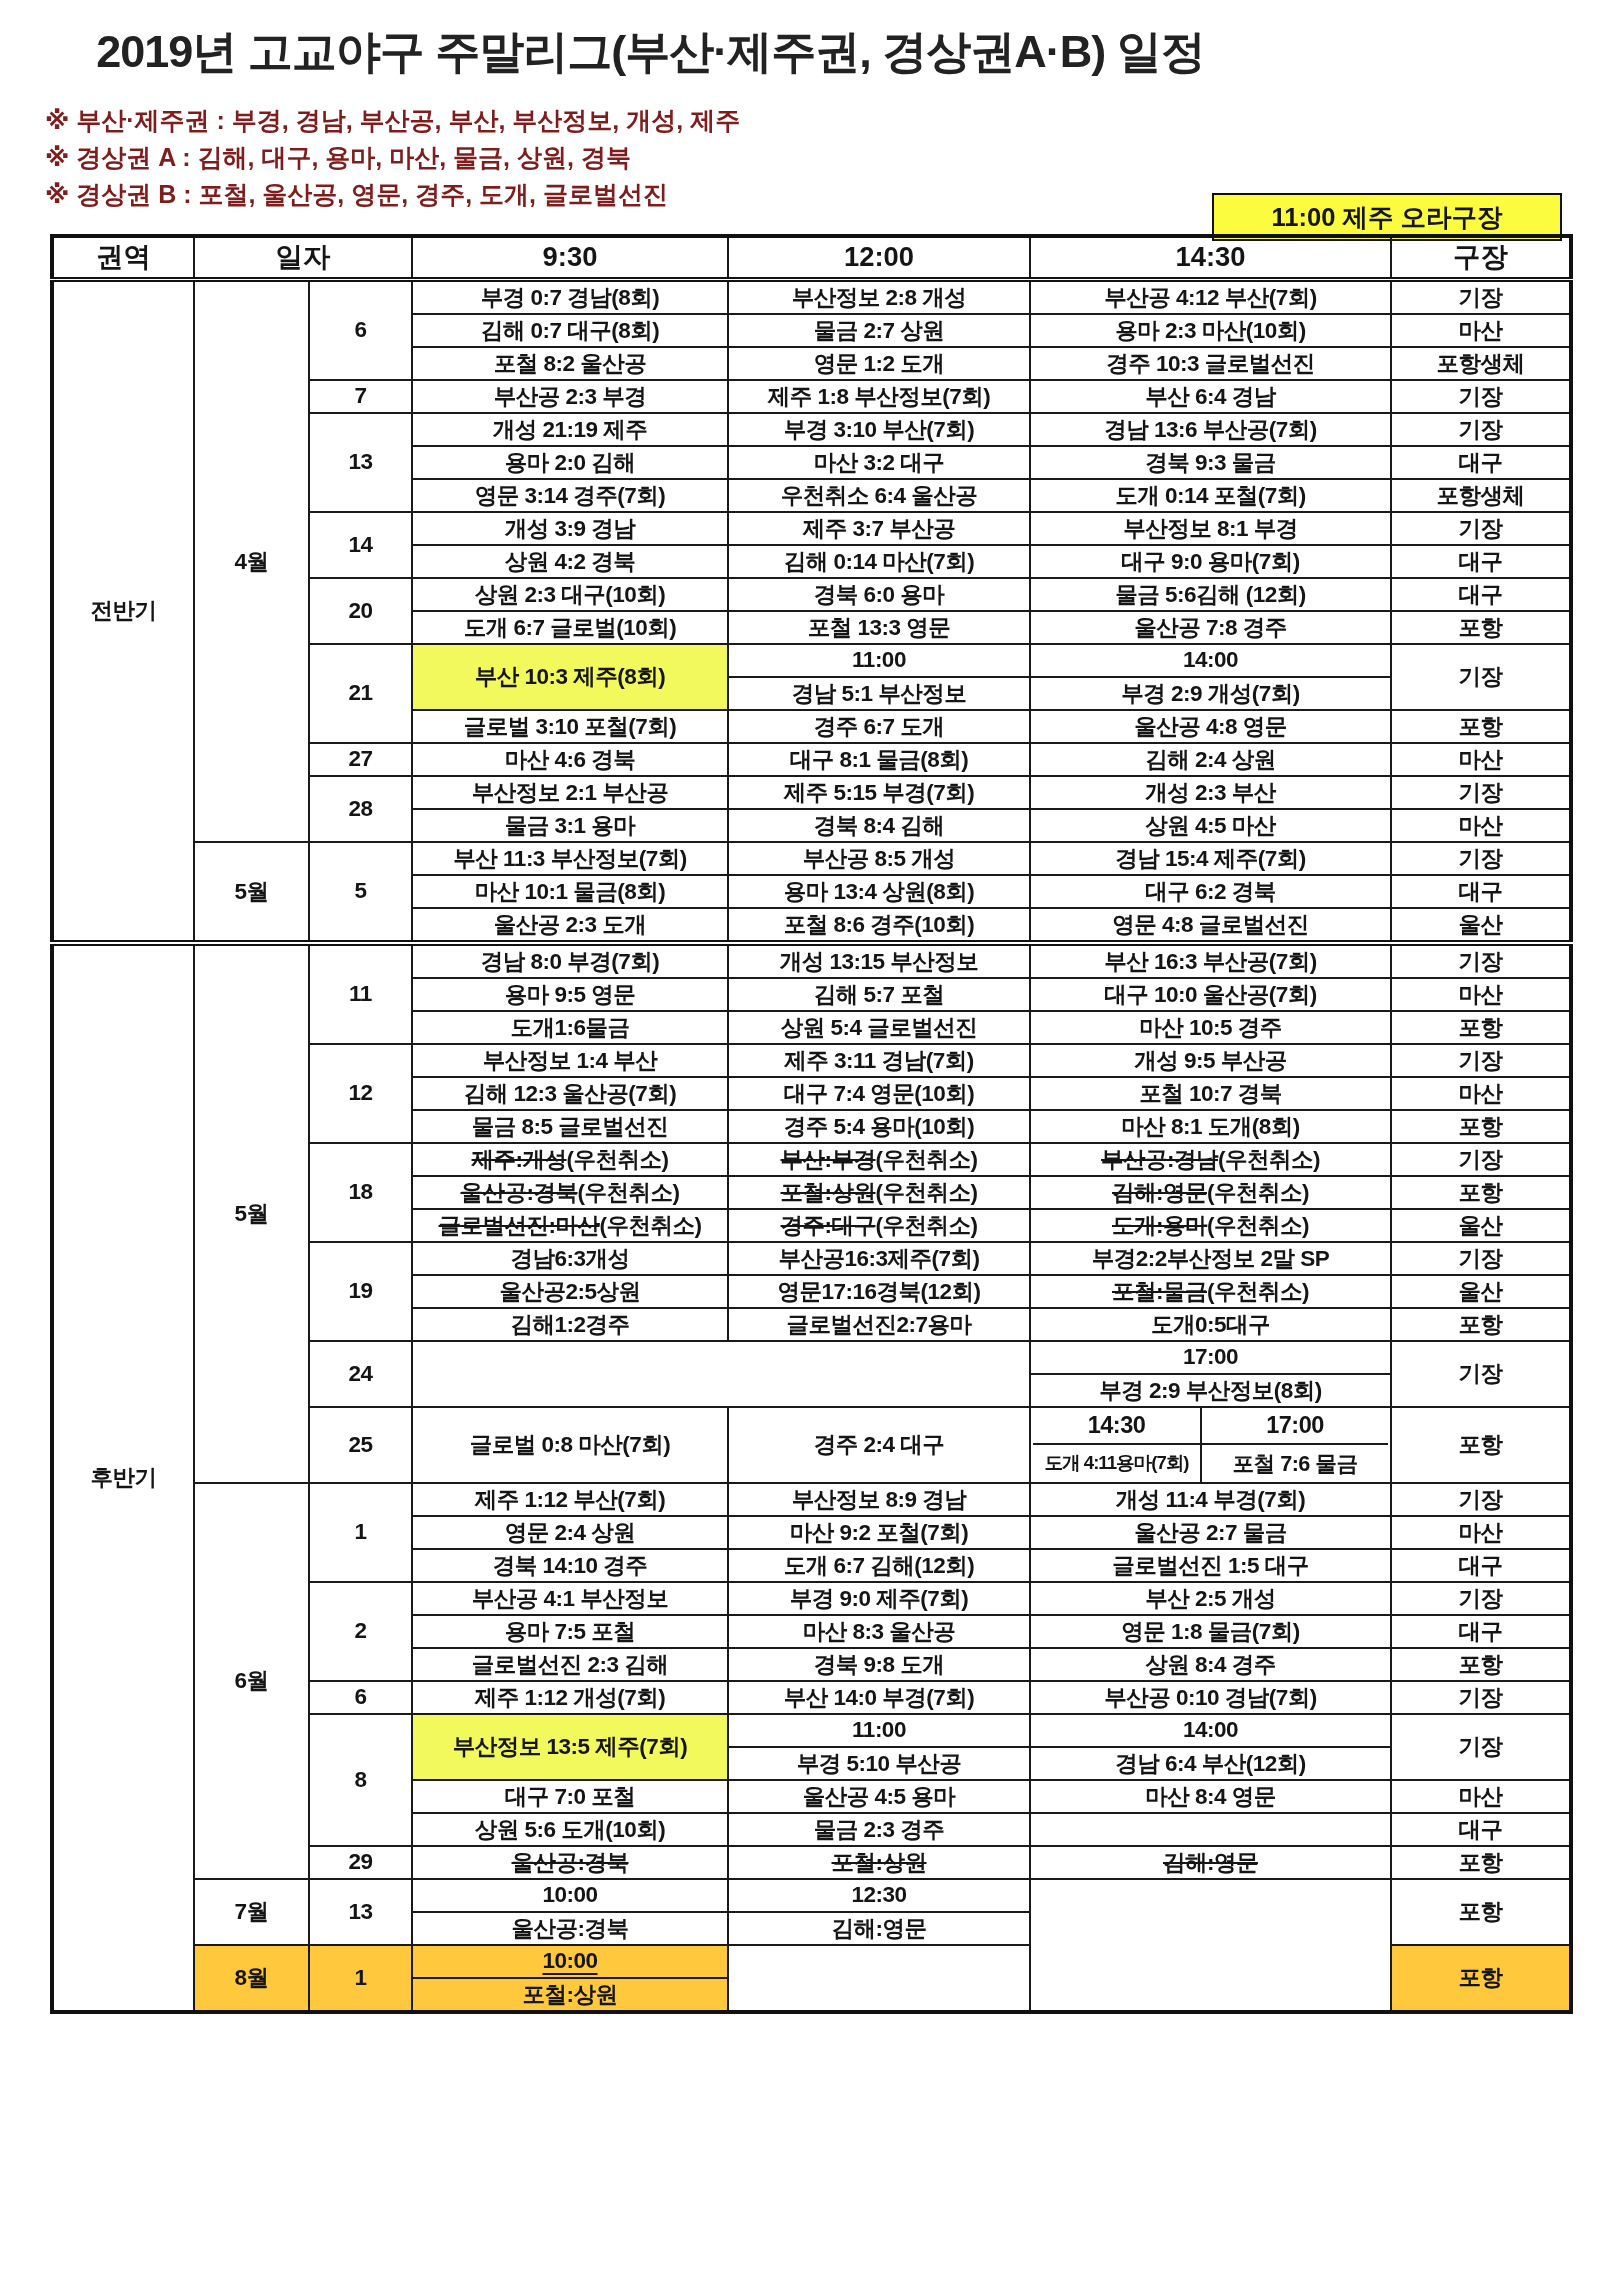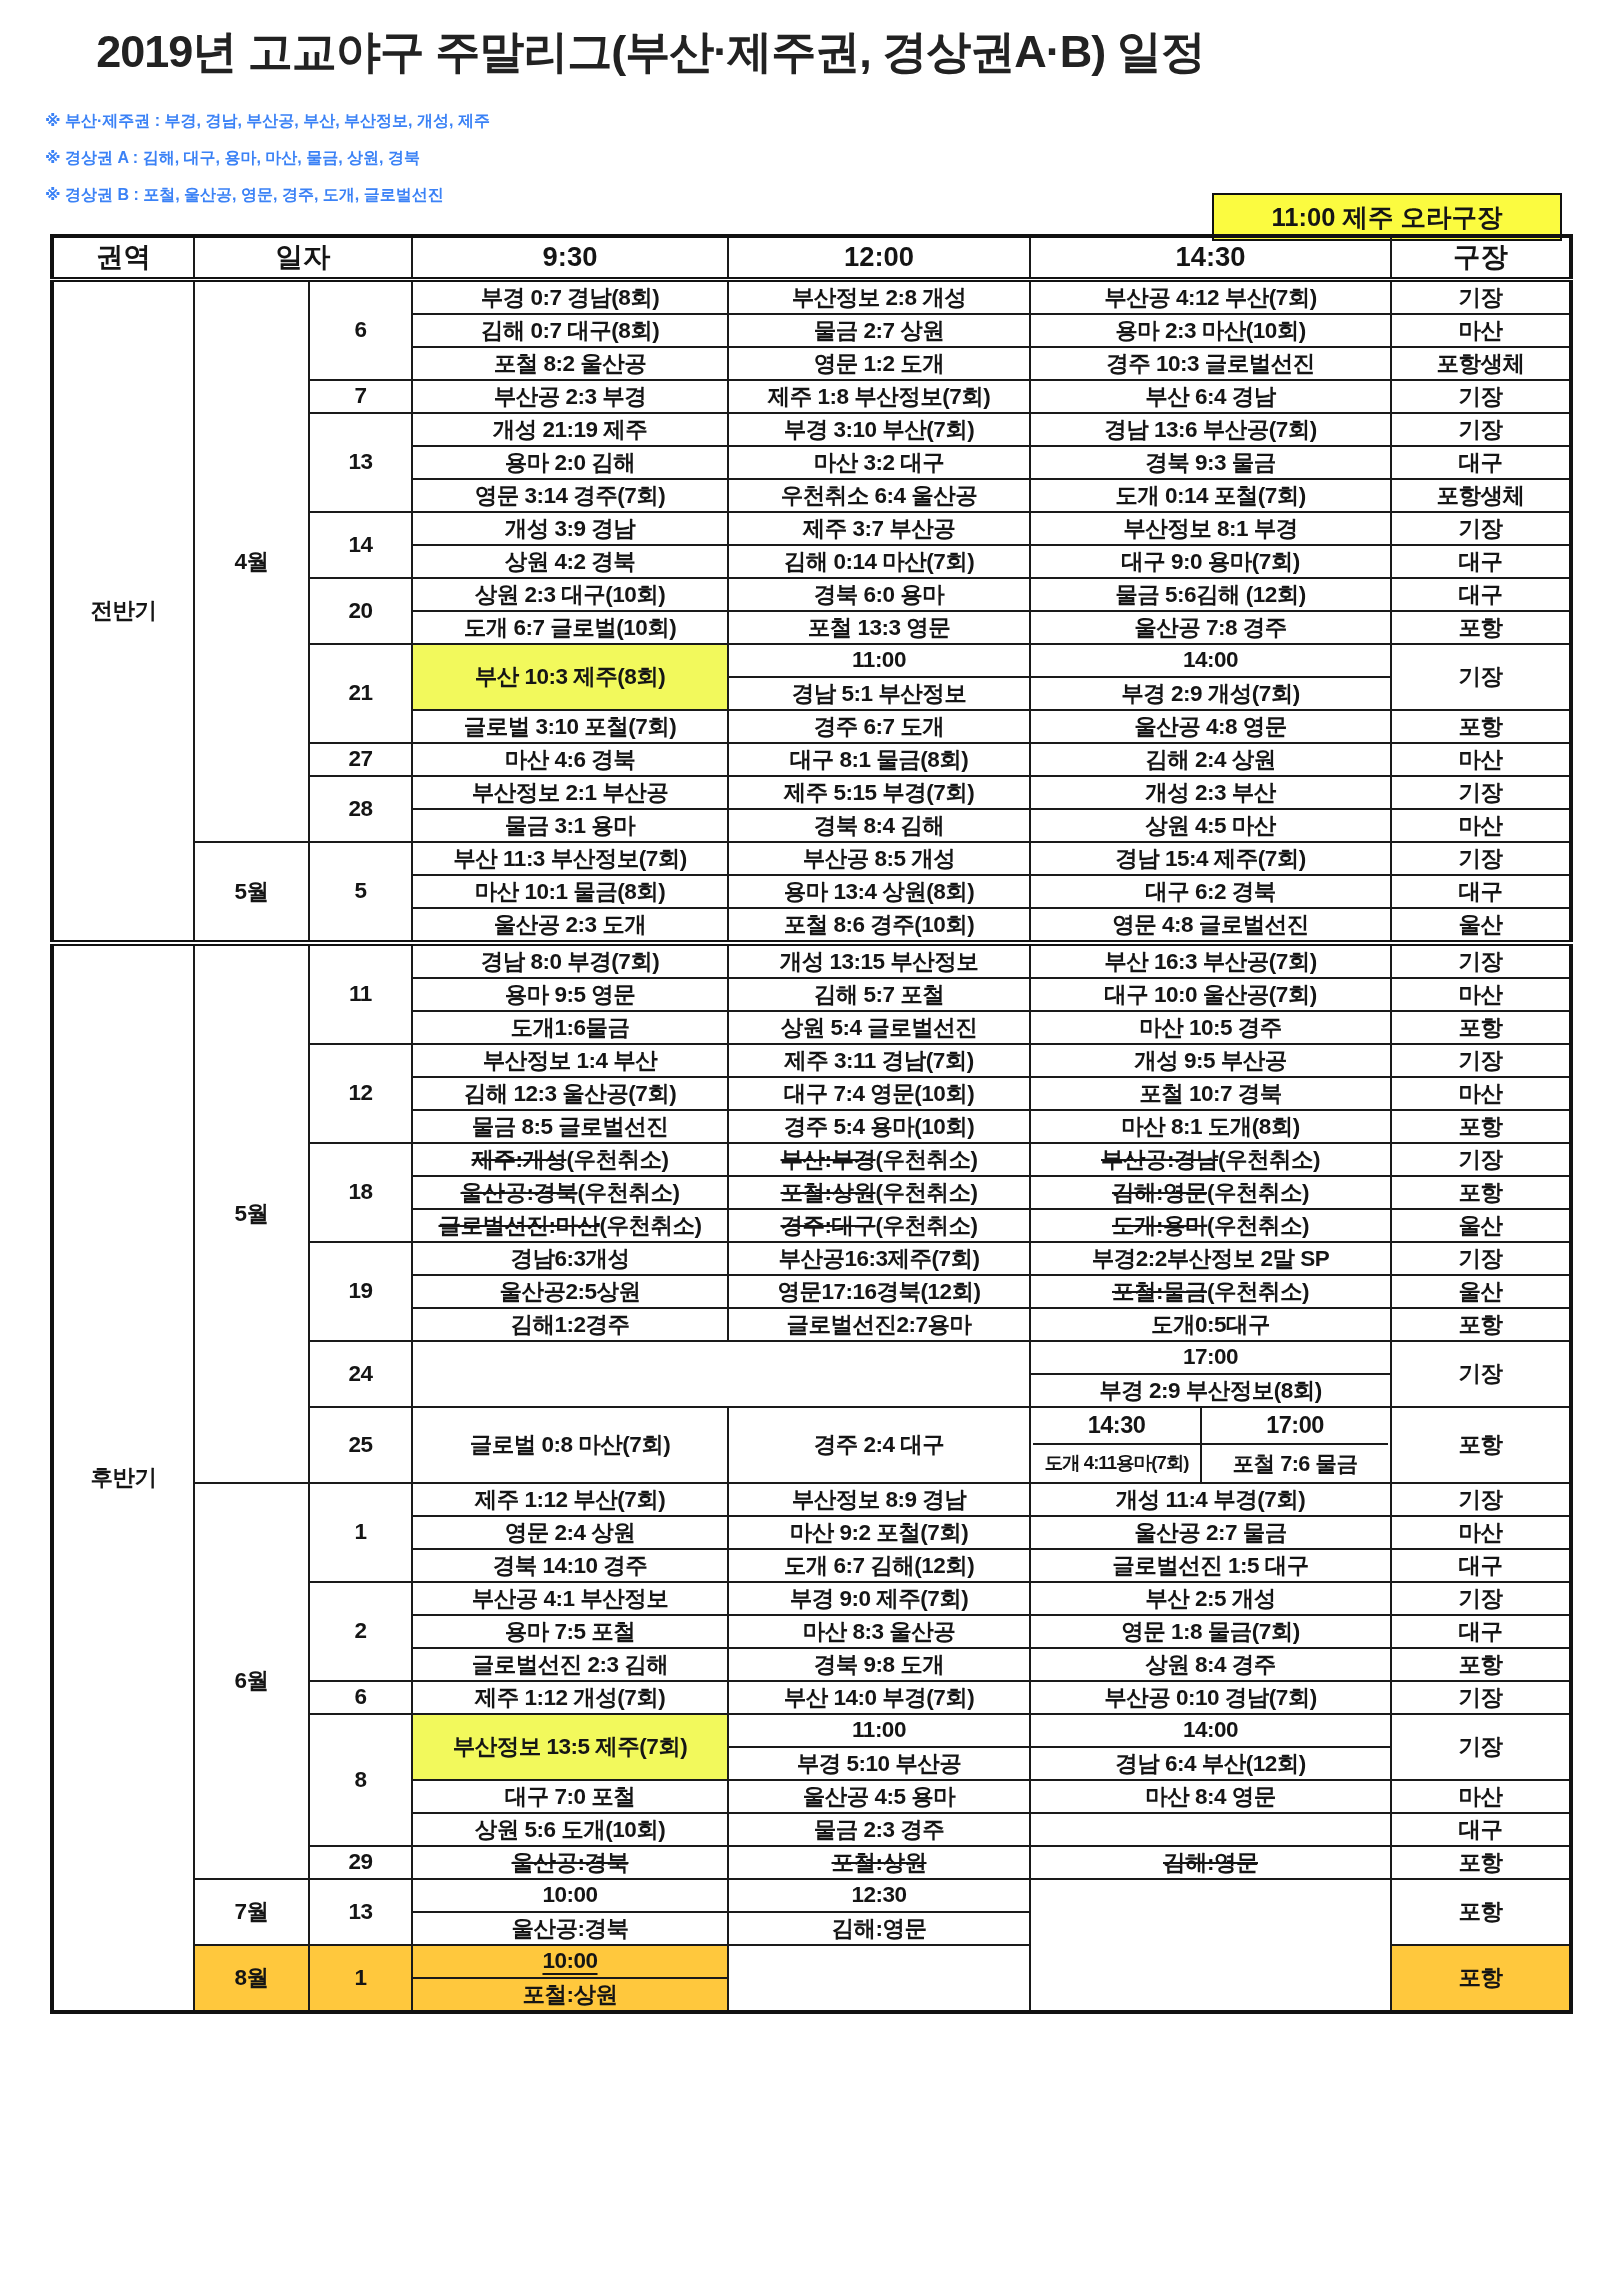--- a/index.html
+++ b/index.html
@@ -6,21 +6,21 @@
   body{
     width:1620px;height:2292px;position:relative;background:#ffffff;
     font-family:"Liberation Sans","DejaVu Sans",sans-serif;color:#151515;
     -webkit-font-smoothing:antialiased;
   }
   .title{
     position:absolute;left:0;top:21.6px;width:1301px;text-align:center;
     font-size:45px;font-weight:800;letter-spacing:-1px;color:#222;
   }
   .notes{position:absolute;left:45px;top:102px;}
-  .note-line{font-size:16px;font-weight:700;line-height:37px;white-space:nowrap;color:#3b82f6;}
+  .note-line{font-size:25px;font-weight:700;line-height:37px;white-space:nowrap;color:#7f1d1d;}
   .note-box{
     position:absolute;left:1212px;top:193px;width:350px;height:48px;
     background:var(--note-y,#fcfc45);border:2.9px solid #111;box-sizing:border-box;
     display:flex;align-items:center;justify-content:center;
     font-size:25.5px;font-weight:800;white-space:nowrap;
   }
   table.sched{
     position:absolute;left:50px;top:234px;width:1518px;
     border-collapse:collapse;table-layout:fixed;
     border:4.9px solid #111;

